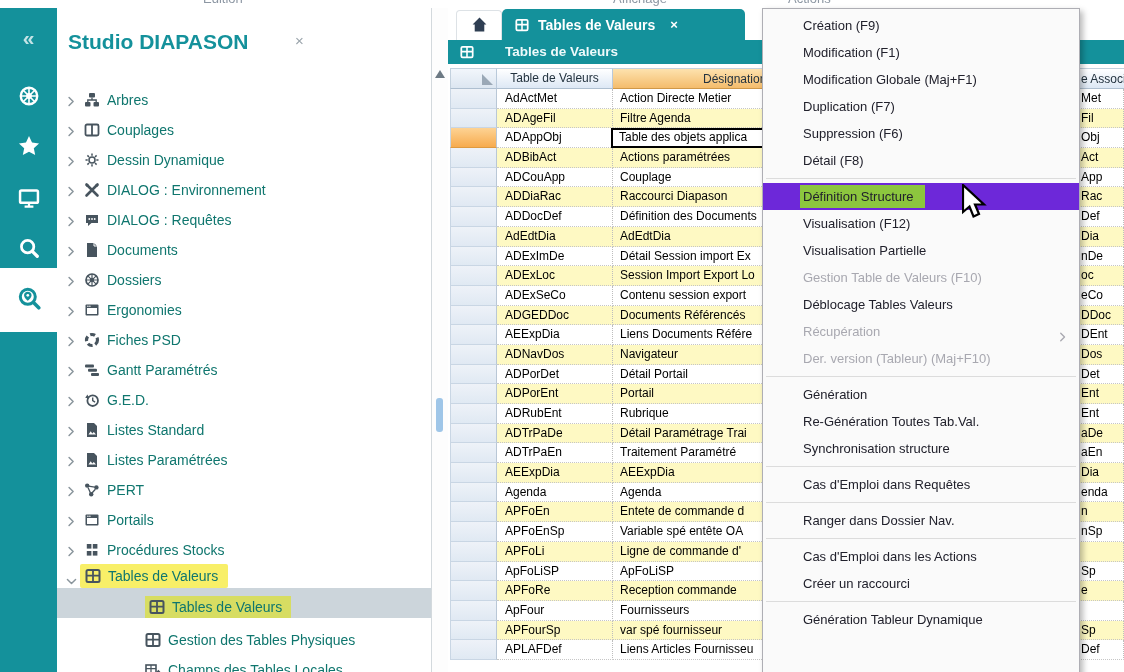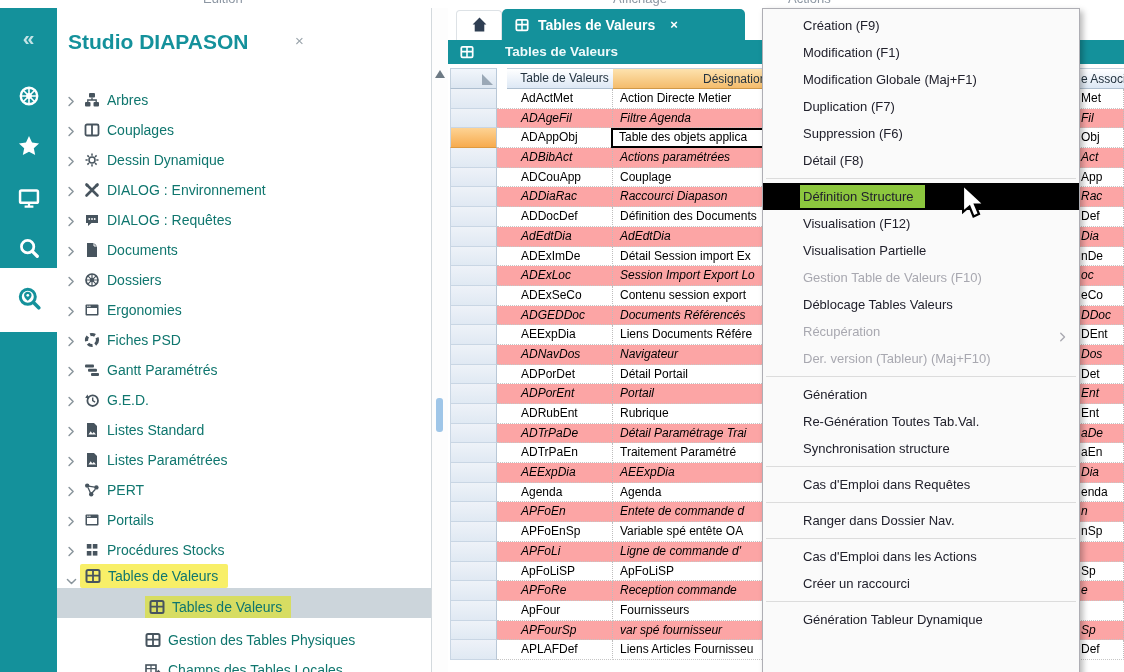--- a/index.html
+++ b/index.html
@@ -46,44 +46,44 @@
   .acttab .tx{margin-left:15px;font-size:13px;font-weight:bold;}
   .band{position:absolute;left:448px;top:40px;right:0;height:24px;background:#14919b;z-index:3;color:#eefafb;}
   .band .gic{position:absolute;left:12px;top:5px;width:14px;height:14px;color:#fff;}
   .band .blbl{position:absolute;left:57px;top:4px;font-size:13.5px;font-weight:bold;}
   .gic svg{width:100%;height:100%;display:block;}
   
   .thead{position:absolute;left:450px;top:68px;height:21px;z-index:2;font-size:12px;color:#24333f;}
   .hcell{position:absolute;top:0;height:21px;box-sizing:border-box;border-right:1px solid #b9c9da;border-top:1px solid #c3d1de;border-bottom:1px solid #aebfd0;background:linear-gradient(#ffffff,#dde8f5);line-height:19px;}
   .hgut{left:0;width:47px;border-left:1px solid #c3d1de;background:linear-gradient(#f2f6fb,#dce6f1);}
   .hgut .tri{position:absolute;right:3px;bottom:3px;width:0;height:0;border-bottom:11px solid #9aa8b6;border-right:11px solid transparent;}
-  .hc1{left:57px;width:116px;text-align:center;}
+  .hc1{left:47px;width:116px;text-align:center;}
   .hc2{left:163px;width:435px;background:linear-gradient(#fde2ae,#f4bc6c);border-right:1px solid #d9a04e;border-bottom:1px solid #cf9848;}
   .hc2 span{position:absolute;left:90px;top:1px;}
   .hc3{left:598px;width:76px;border-right:none;}
   .hc3 span{position:absolute;left:33px;top:1px;white-space:nowrap;}
   
   .tbody{position:absolute;left:450px;top:89px;width:674px;z-index:2;font-size:12px;color:#000;}
   .trow{position:relative;height:19.7px;box-sizing:border-box;display:flex;}
-  .trow.alt .c1,.trow.alt .c2,.trow.alt .c3{background:#fca5a5;font-style:italic;}
+  .trow.alt .c1,.trow.alt .c2,.trow.alt .c3{background:#fef9c3;}
   .gcell{width:47px;flex:none;box-sizing:border-box;background:linear-gradient(#eef2f8,#e0e9f3);border-right:1px solid #b9c7d6;border-bottom:1px solid #c9d6e4;border-left:1px solid #c9d6e4;}
   .gcell.sel{background:linear-gradient(#fdd394,#f7ab4e);border-bottom:1px solid #de9a40;}
   .c1{width:116px;}
   .c2{width:435px;}
   .c3{width:76px;}
   .c1,.c2,.c3{flex:none;box-sizing:border-box;border-right:1px dotted #bdbdbd;border-bottom:1px dotted #c6c6c6;white-space:nowrap;overflow:hidden;line-height:18px;background:#fff;}
-  .c1{padding-left:24px;}
+  .c1{padding-left:8px;}
   .c2{padding-left:7px;}
   .c3{padding-left:33px;}
   .selcell{position:absolute;left:161px;top:0;width:437px;height:19.7px;box-sizing:border-box;border:2px solid #000;background:#fff;line-height:15px;padding-left:6px;white-space:nowrap;overflow:hidden;z-index:3;}
   
   .cmenu{position:absolute;left:762px;top:8px;width:318px;height:690px;background:#fafafa;border:1px solid #aeaeb4;box-shadow:3px 3px 6px rgba(0,0,0,.28);z-index:50;padding-top:3px;box-sizing:border-box;}
   .mitem{position:relative;height:27px;line-height:27px;padding-left:40px;font-size:13px;color:#21212c;white-space:nowrap;}
   .mitem.dis{color:#a8a8b0;}
-  .mitem.hl{background:#000000;}
+  .mitem.hl{background:#6d28d9;}
   .mitem.hl .grn{background:#8cc63e;padding:4px 11px 4px 3px;margin-left:-3px;}
   .msep{height:1px;background:#dcdcdc;margin:4px 3px;}
   .subarr{position:absolute;right:10px;top:7px;width:12px;height:12px;color:#a8a8b0;}
   .subarr svg{width:12px;height:12px;}
   .cursor{position:absolute;left:962px;top:184px;z-index:60;}
 </style>
 </head>
 <body>
 
 <div class="stage">

